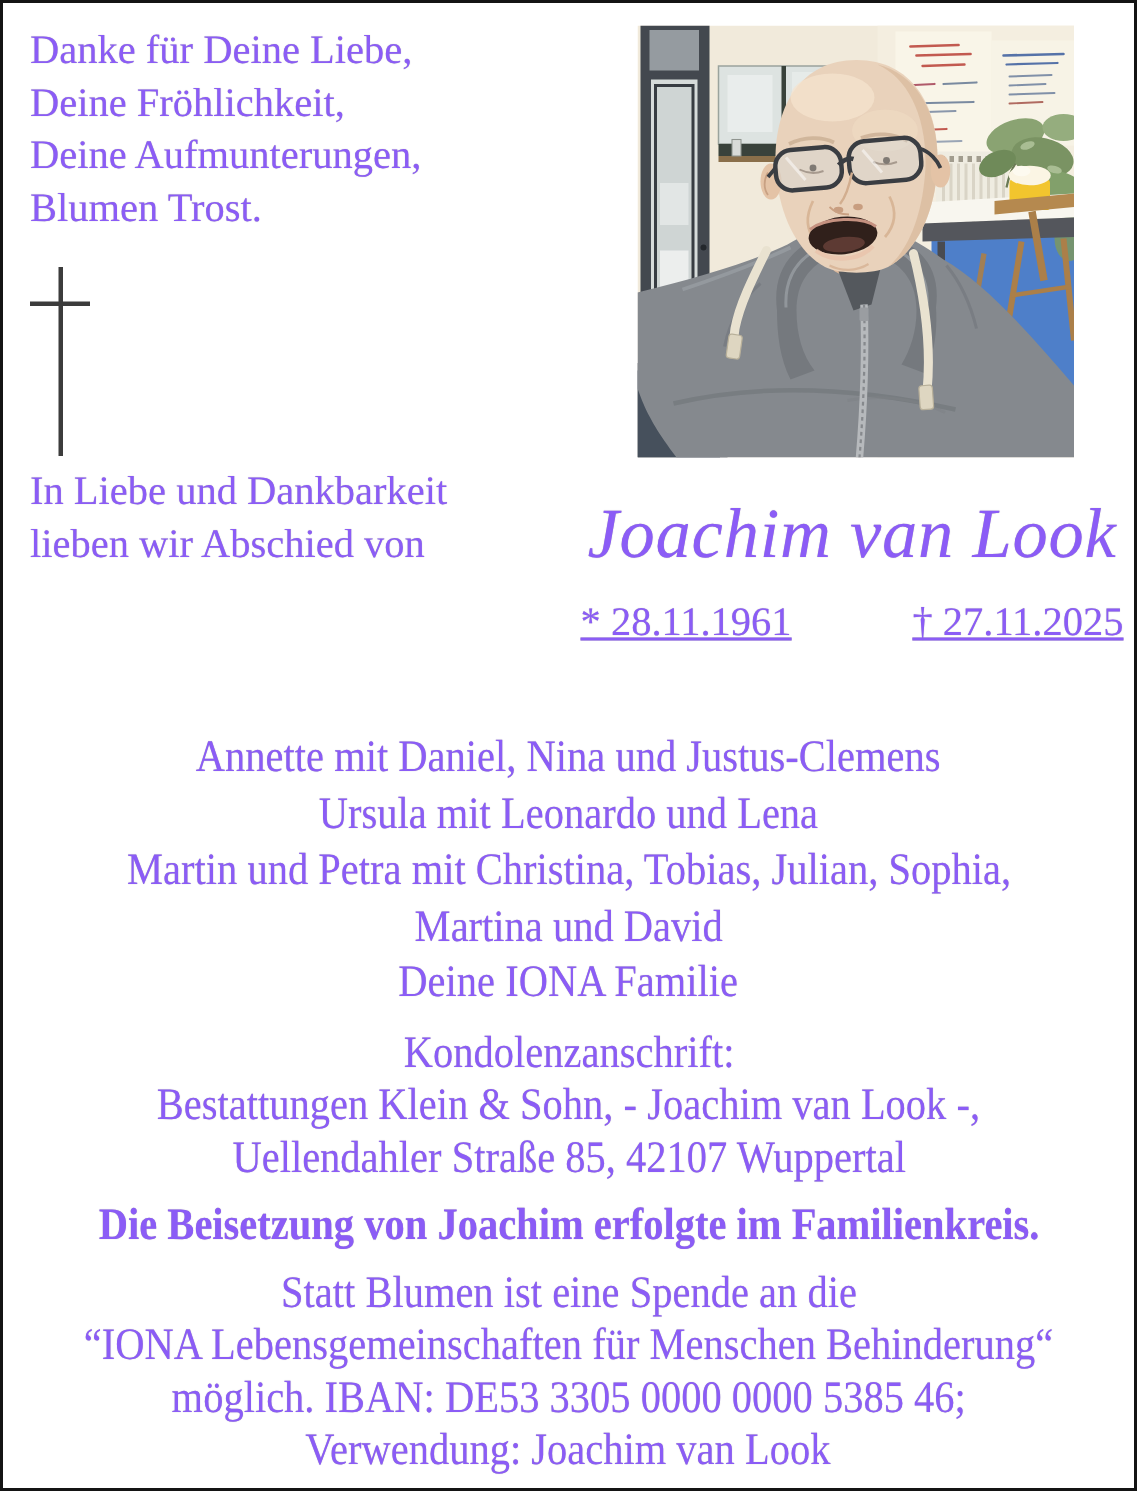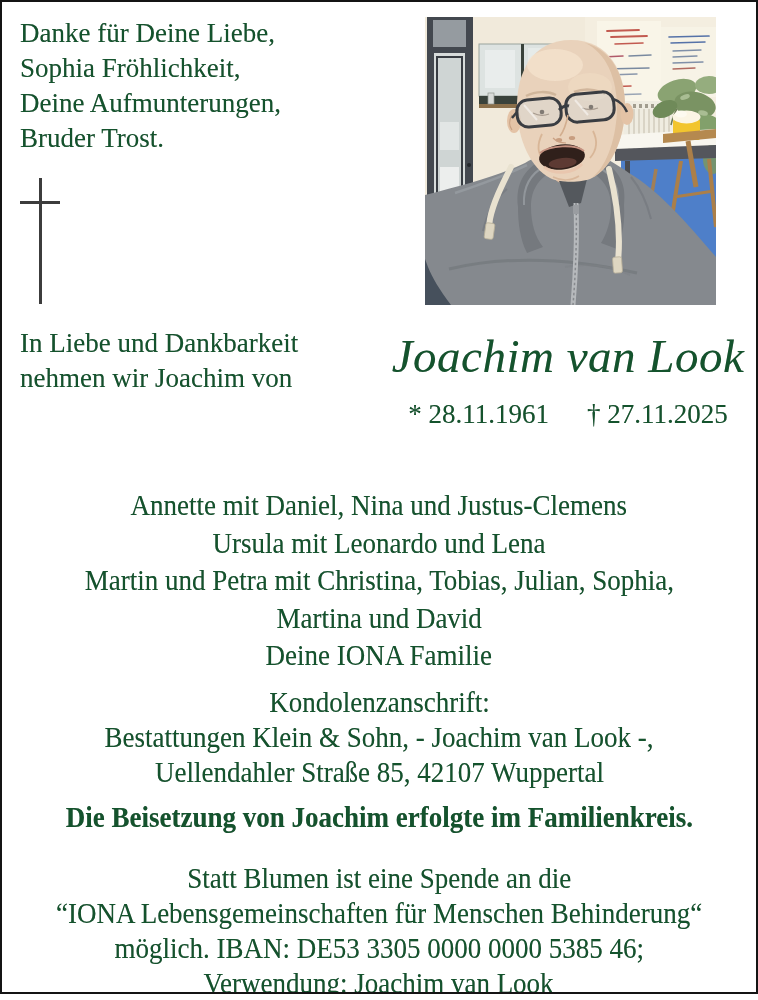--- a/index.html
+++ b/index.html
@@ -2,75 +2,75 @@
 <html lang="de"><head>
 <meta charset="utf-8">
 <style>
   html,body{margin:0;padding:0;background:#ffffff;}
   .page{
     position:relative;
     box-sizing:border-box;
     width:758px;height:994px;
     border:2px solid #141414;
     background:#ffffff;
-    color:#14532d;
+    color:#8b5cf6;
     font-family:"Liberation Serif","DejaVu Serif",serif;
     overflow:hidden;
   }
   .tline{white-space:nowrap;}
   .left-block{position:absolute;left:18px;font-size:27px;line-height:35px;}
   #opening{top:14px;}
-  #farewell{top:324px;}
+  #farewell{top:308px;}
   .cross-v{position:absolute;left:37px;top:176px;width:2.5px;height:126px;background:#3c3c3c;}
   .cross-h{position:absolute;left:18px;top:199px;width:40px;height:2.5px;background:#3c3c3c;}
   .photo{position:absolute;left:423px;top:15px;width:291px;height:288px;}
   .photo svg{display:block;width:291px;height:288px;}
   .name{
     position:absolute;left:385px;top:326px;width:362px;
     text-align:center;font-style:italic;font-size:47px;line-height:56px;
     letter-spacing:0.5px;white-space:nowrap;
   }
   .dates{
     position:absolute;left:385px;top:396px;width:362px;
-    display:flex;justify-content:center;gap:38px;font-size:27px;line-height:33px;
+    display:flex;justify-content:space-between;gap:38px;font-size:27px;line-height:33px;text-decoration:underline;
   }
   .cblock{
     position:absolute;left:0;width:754px;
     display:flex;flex-direction:column;align-items:center;
   }
   .cline{
     white-space:nowrap;
     transform:scaleX(0.9);transform-origin:50% 50%;
     font-size:30px;line-height:37.5px;
   }
   #family{top:484px;}
   #condolence{top:682px;}
   #burial{top:797px;font-weight:bold;}
-  #donation{top:842px;margin-top:16px;}
+  #donation{top:842px;}
   #condolence .cline,#burial .cline,#donation .cline{line-height:35px;}
   .serif-shadow{text-shadow:0 0 0.6px rgba(20,20,20,0.35);}
 </style>
 </head>
 <body>
 
 <div class="page serif-shadow">
 
   <div class="left-block" id="opening">
     <div class="tline">Danke für Deine Liebe,</div>
-    <div class="tline">Sophia Fröhlichkeit,</div>
+    <div class="tline">Deine Fröhlichkeit,</div>
     <div class="tline">Deine Aufmunterungen,</div>
-    <div class="tline">Bruder Trost.</div>
+    <div class="tline">Blumen Trost.</div>
   </div>
 
   <div class="cross-v"></div>
   <div class="cross-h"></div>
 
   <div class="left-block" id="farewell">
     <div class="tline">In Liebe und Dankbarkeit</div>
-    <div class="tline">nehmen wir Joachim von</div>
+    <div class="tline">lieben wir Abschied von</div>
   </div>
 
   <div class="photo">
     <svg viewBox="0 0 291 288" xmlns="http://www.w3.org/2000/svg">
 
       <rect x="0" y="0" width="291" height="288" fill="#f1eadb"></rect>
       <rect x="160" y="0" width="131" height="288" fill="#f4eee0"></rect>
 
       <rect x="0" y="225" width="60" height="63" fill="#3f4854"></rect>
       <rect x="196" y="140" width="95" height="118" fill="#4e7fc9"></rect>

